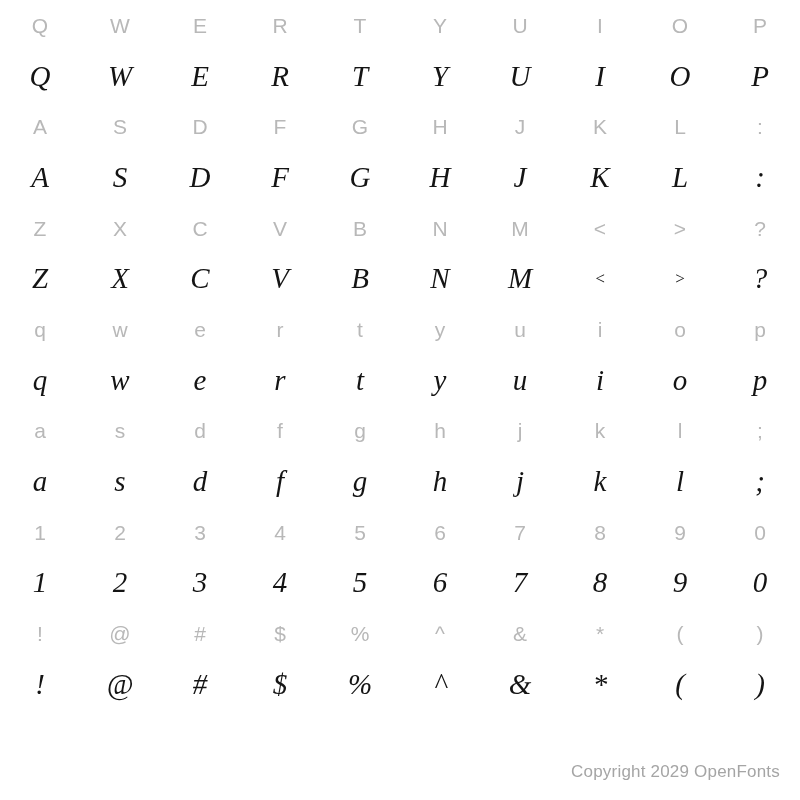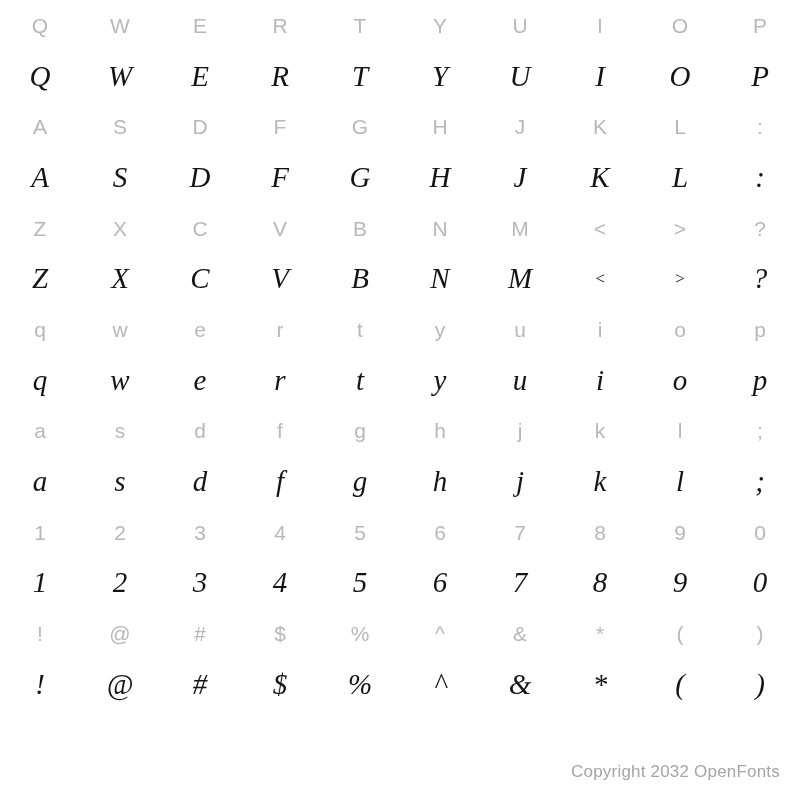--- a/index.html
+++ b/index.html
@@ -191,14 +191,14 @@
       <div class="cell g" style="color: rgb(20, 20, 20); font-family: &quot;Liberation Serif&quot;, &quot;DejaVu Serif&quot;, serif; font-style: italic; font-size: 29px;">@</div>
       <div class="cell g" style="color: rgb(20, 20, 20); font-family: &quot;Liberation Serif&quot;, &quot;DejaVu Serif&quot;, serif; font-style: italic; font-size: 29px;">#</div>
       <div class="cell g" style="color: rgb(20, 20, 20); font-family: &quot;Liberation Serif&quot;, &quot;DejaVu Serif&quot;, serif; font-style: italic; font-size: 29px;">$</div>
       <div class="cell g" style="color: rgb(20, 20, 20); font-family: &quot;Liberation Serif&quot;, &quot;DejaVu Serif&quot;, serif; font-style: italic; font-size: 29px;">%</div>
       <div class="cell g" style="color: rgb(20, 20, 20); font-family: &quot;Liberation Serif&quot;, &quot;DejaVu Serif&quot;, serif; font-style: italic; font-size: 29px;">^</div>
       <div class="cell g" style="color: rgb(20, 20, 20); font-family: &quot;Liberation Serif&quot;, &quot;DejaVu Serif&quot;, serif; font-style: italic; font-size: 29px;">&amp;</div>
       <div class="cell g" style="color: rgb(20, 20, 20); font-family: &quot;Liberation Serif&quot;, &quot;DejaVu Serif&quot;, serif; font-style: italic; font-size: 29px;">*</div>
       <div class="cell g" style="color: rgb(20, 20, 20); font-family: &quot;Liberation Serif&quot;, &quot;DejaVu Serif&quot;, serif; font-style: italic; font-size: 29px;">(</div>
       <div class="cell g" style="color: rgb(20, 20, 20); font-family: &quot;Liberation Serif&quot;, &quot;DejaVu Serif&quot;, serif; font-style: italic; font-size: 29px;">)</div>
     </div>
-  <div class="copyright">Copyright 2032 OpenFonts</div>
+  <div class="copyright">Copyright 2029 OpenFonts</div>
 </div>
 
 </body></html>

